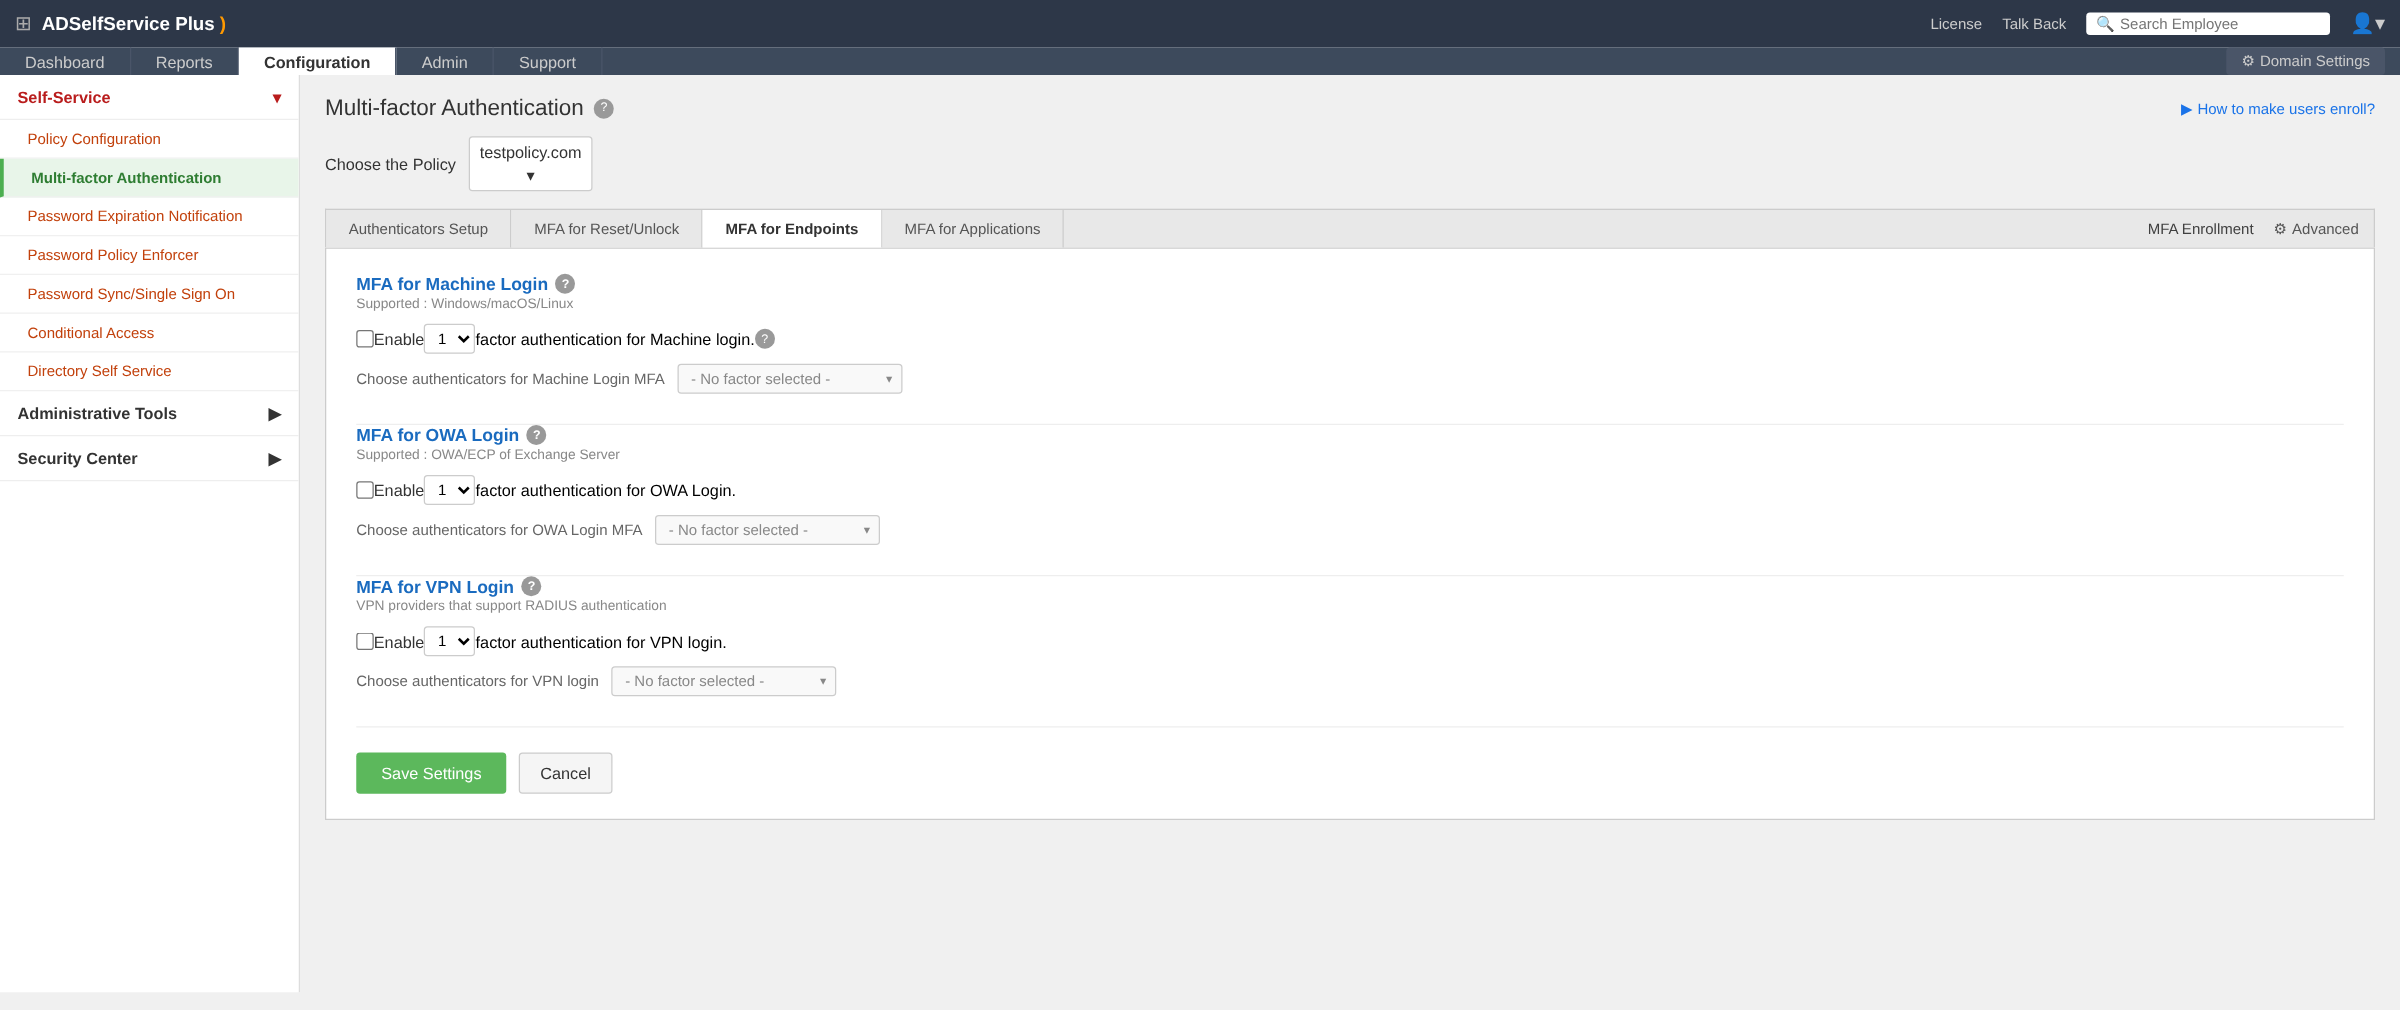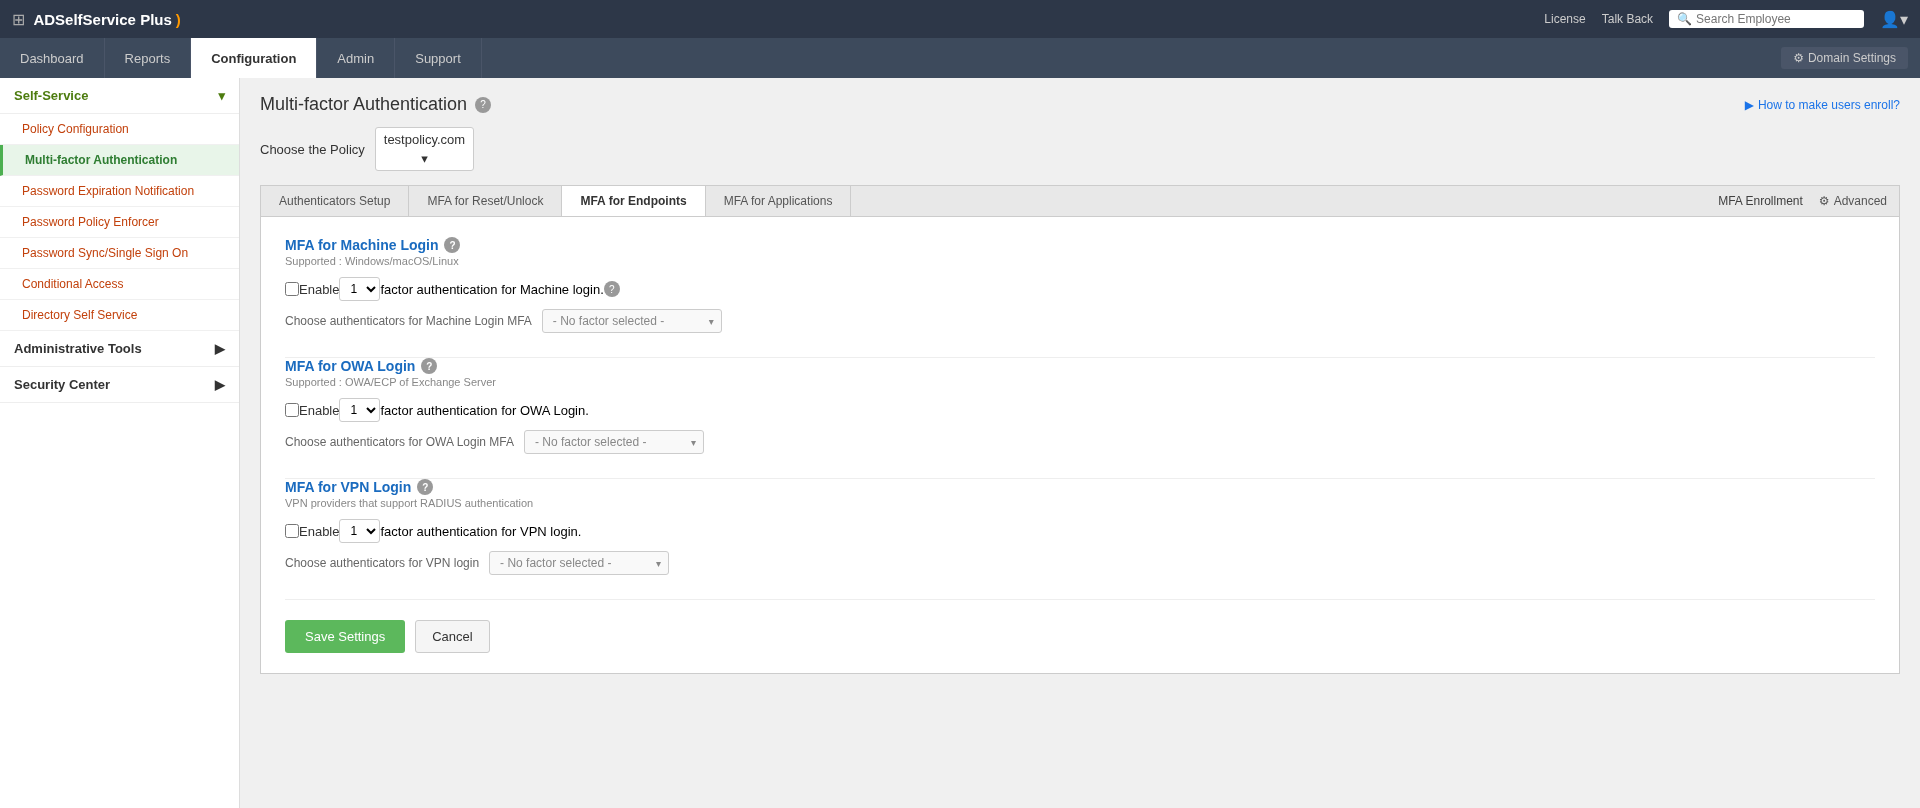--- a/index.html
+++ b/index.html
@@ -22,21 +22,21 @@
     .top-bar-link { color: #ccc; font-size: 12px; cursor: pointer; text-decoration: none; }
     .search-box { display: flex; align-items: center; background: #fff; border-radius: 3px; padding: 2px 8px; gap: 4px; }
     .search-box input { border: none; outline: none; font-size: 12px; width: 160px; }
     .avatar-icon { color: #ccc; font-size: 16px; }
 
     
     .nav-bar {
       background: #3d4a5c;
       display: flex;
       align-items: stretch;
-      height: 40px;
+      height: 22px;
     }
     .nav-item {
       padding: 0 20px;
       display: flex;
       align-items: center;
       color: #ccc;
       cursor: pointer;
       font-size: 13px;
       border-right: 1px solid #4a5568;
     }
@@ -64,21 +64,21 @@
       overflow-y: auto;
       flex-shrink: 0;
     }
     .sidebar-section-header {
       display: flex;
       align-items: center;
       justify-content: space-between;
       padding: 10px 14px;
       font-weight: bold;
       font-size: 13px;
-      color: #4d7c0f;
+      color: #b91c1c;
       cursor: pointer;
       border-bottom: 1px solid #eee;
     }
     .sidebar-item {
       padding: 8px 14px 8px 22px;
       font-size: 12px;
       color: #c2410c;
       cursor: pointer;
       border-bottom: 1px solid #f0f0f0;
     }

